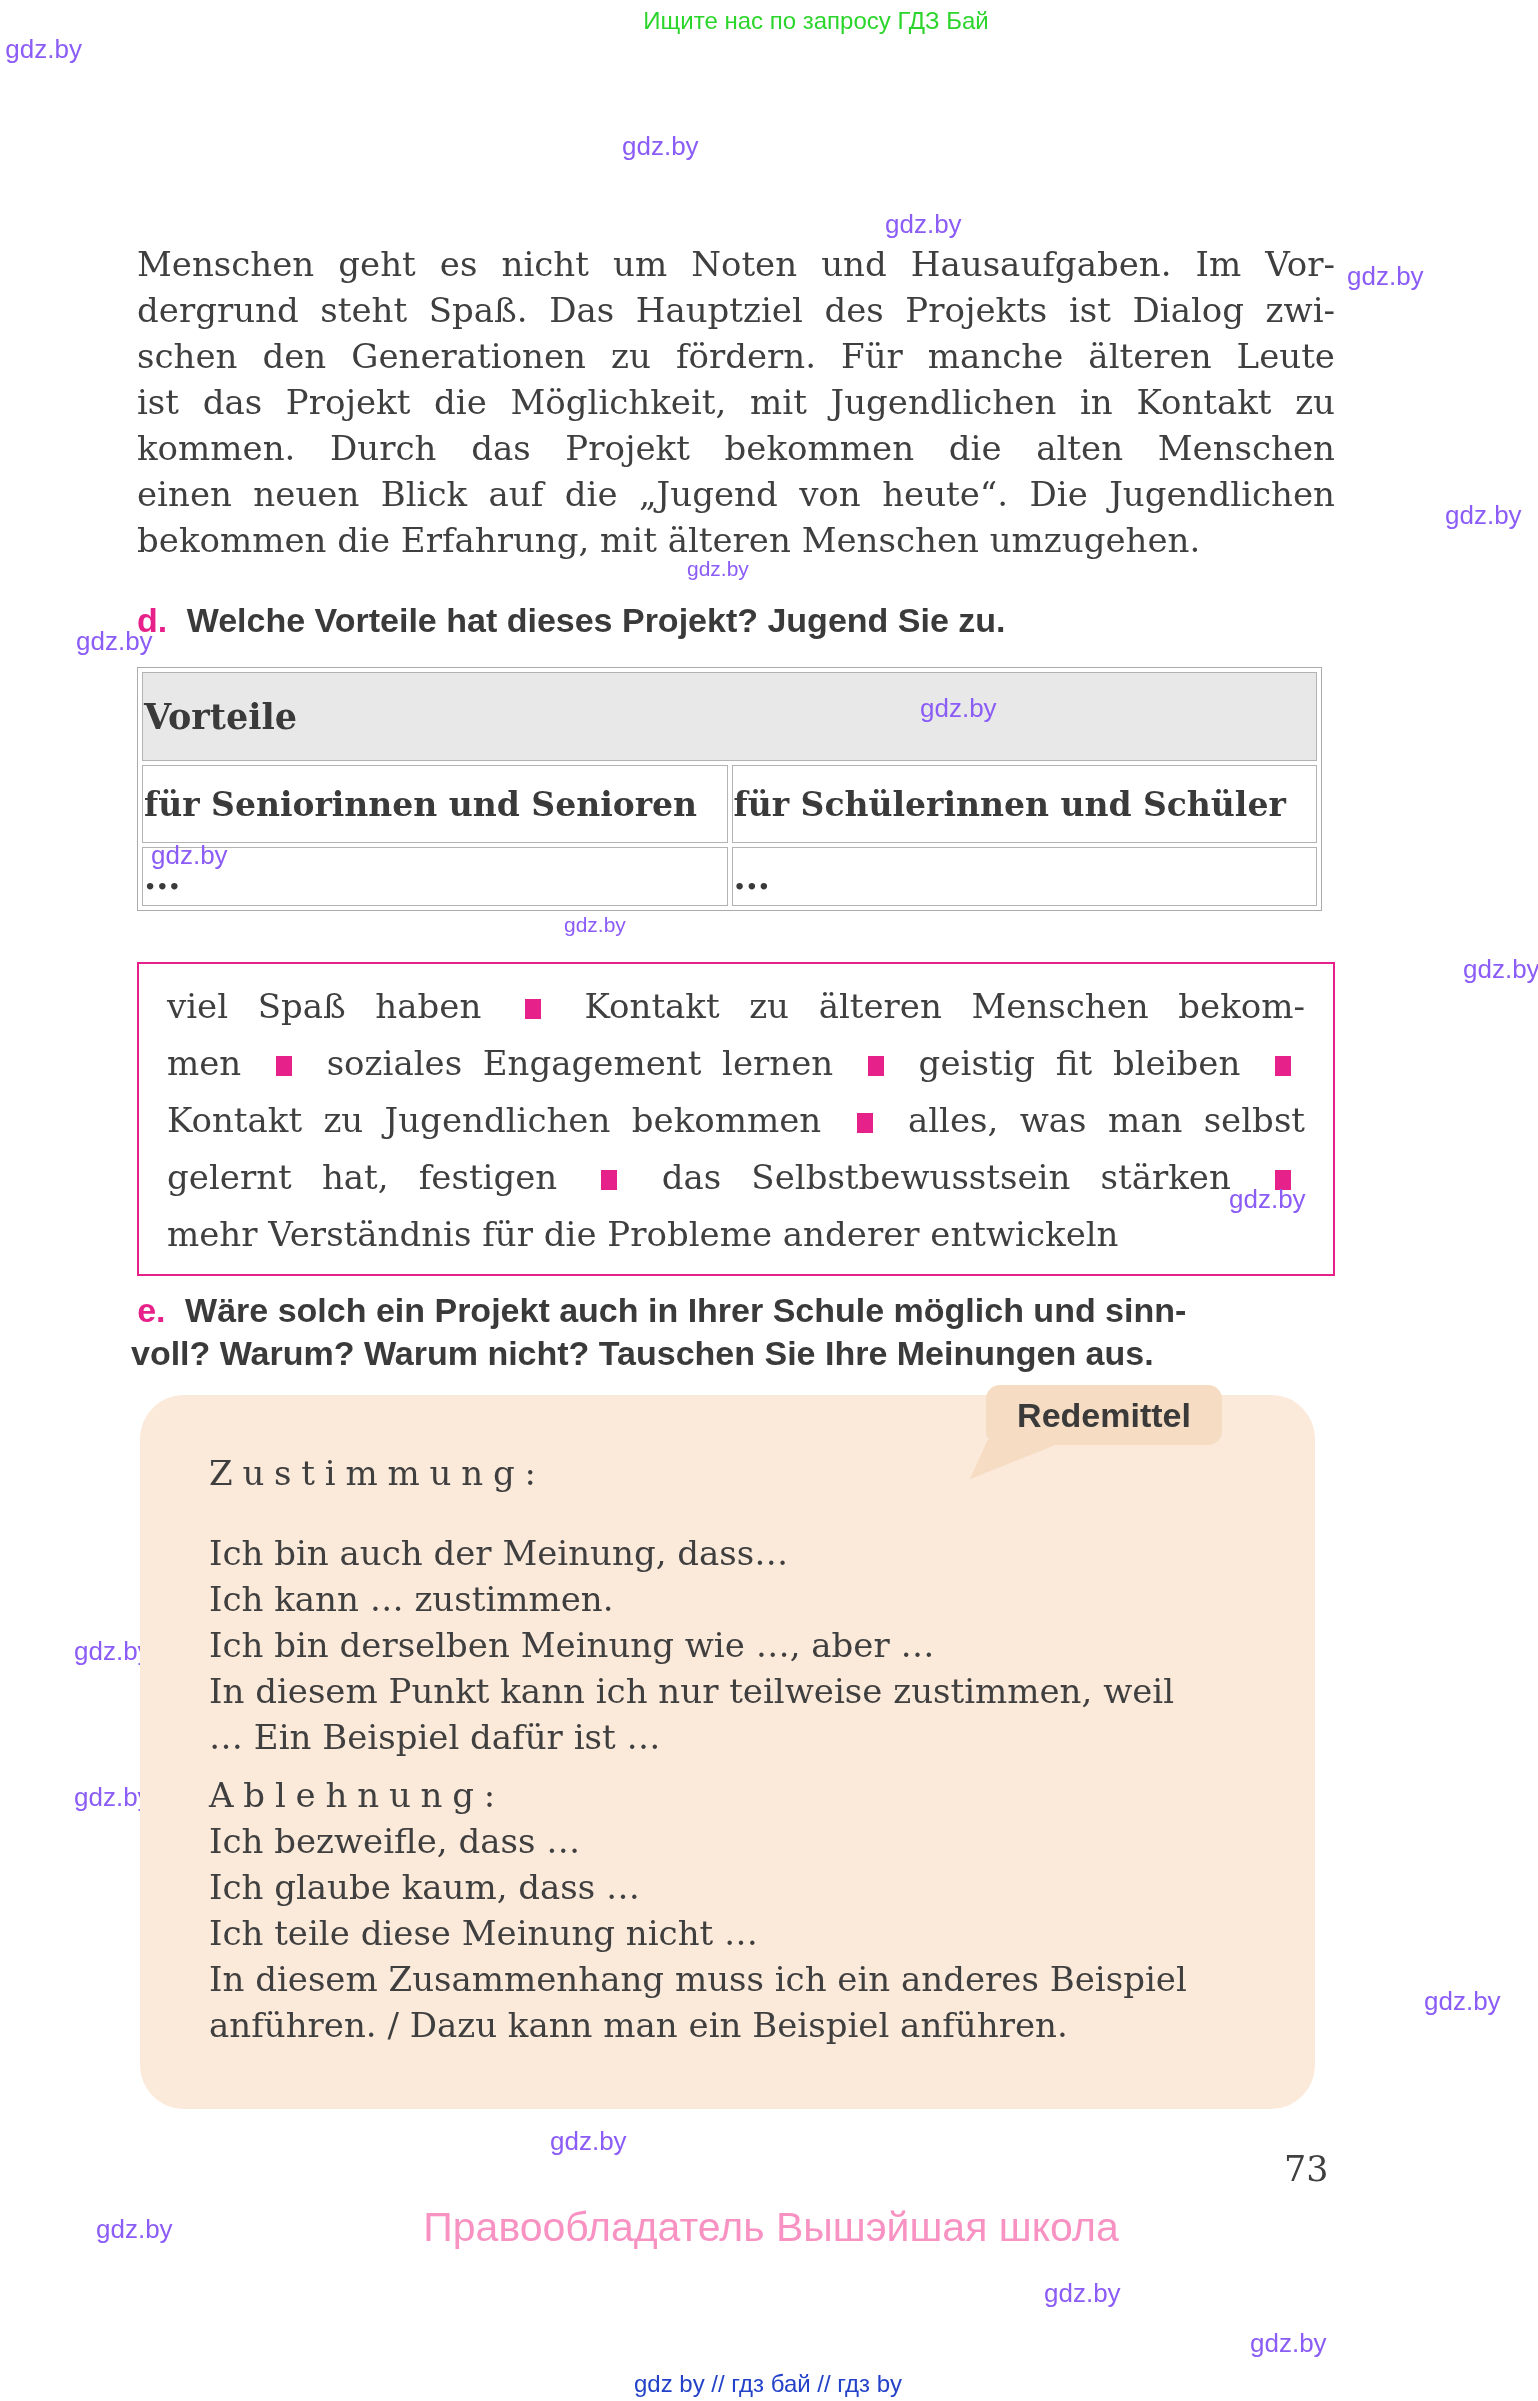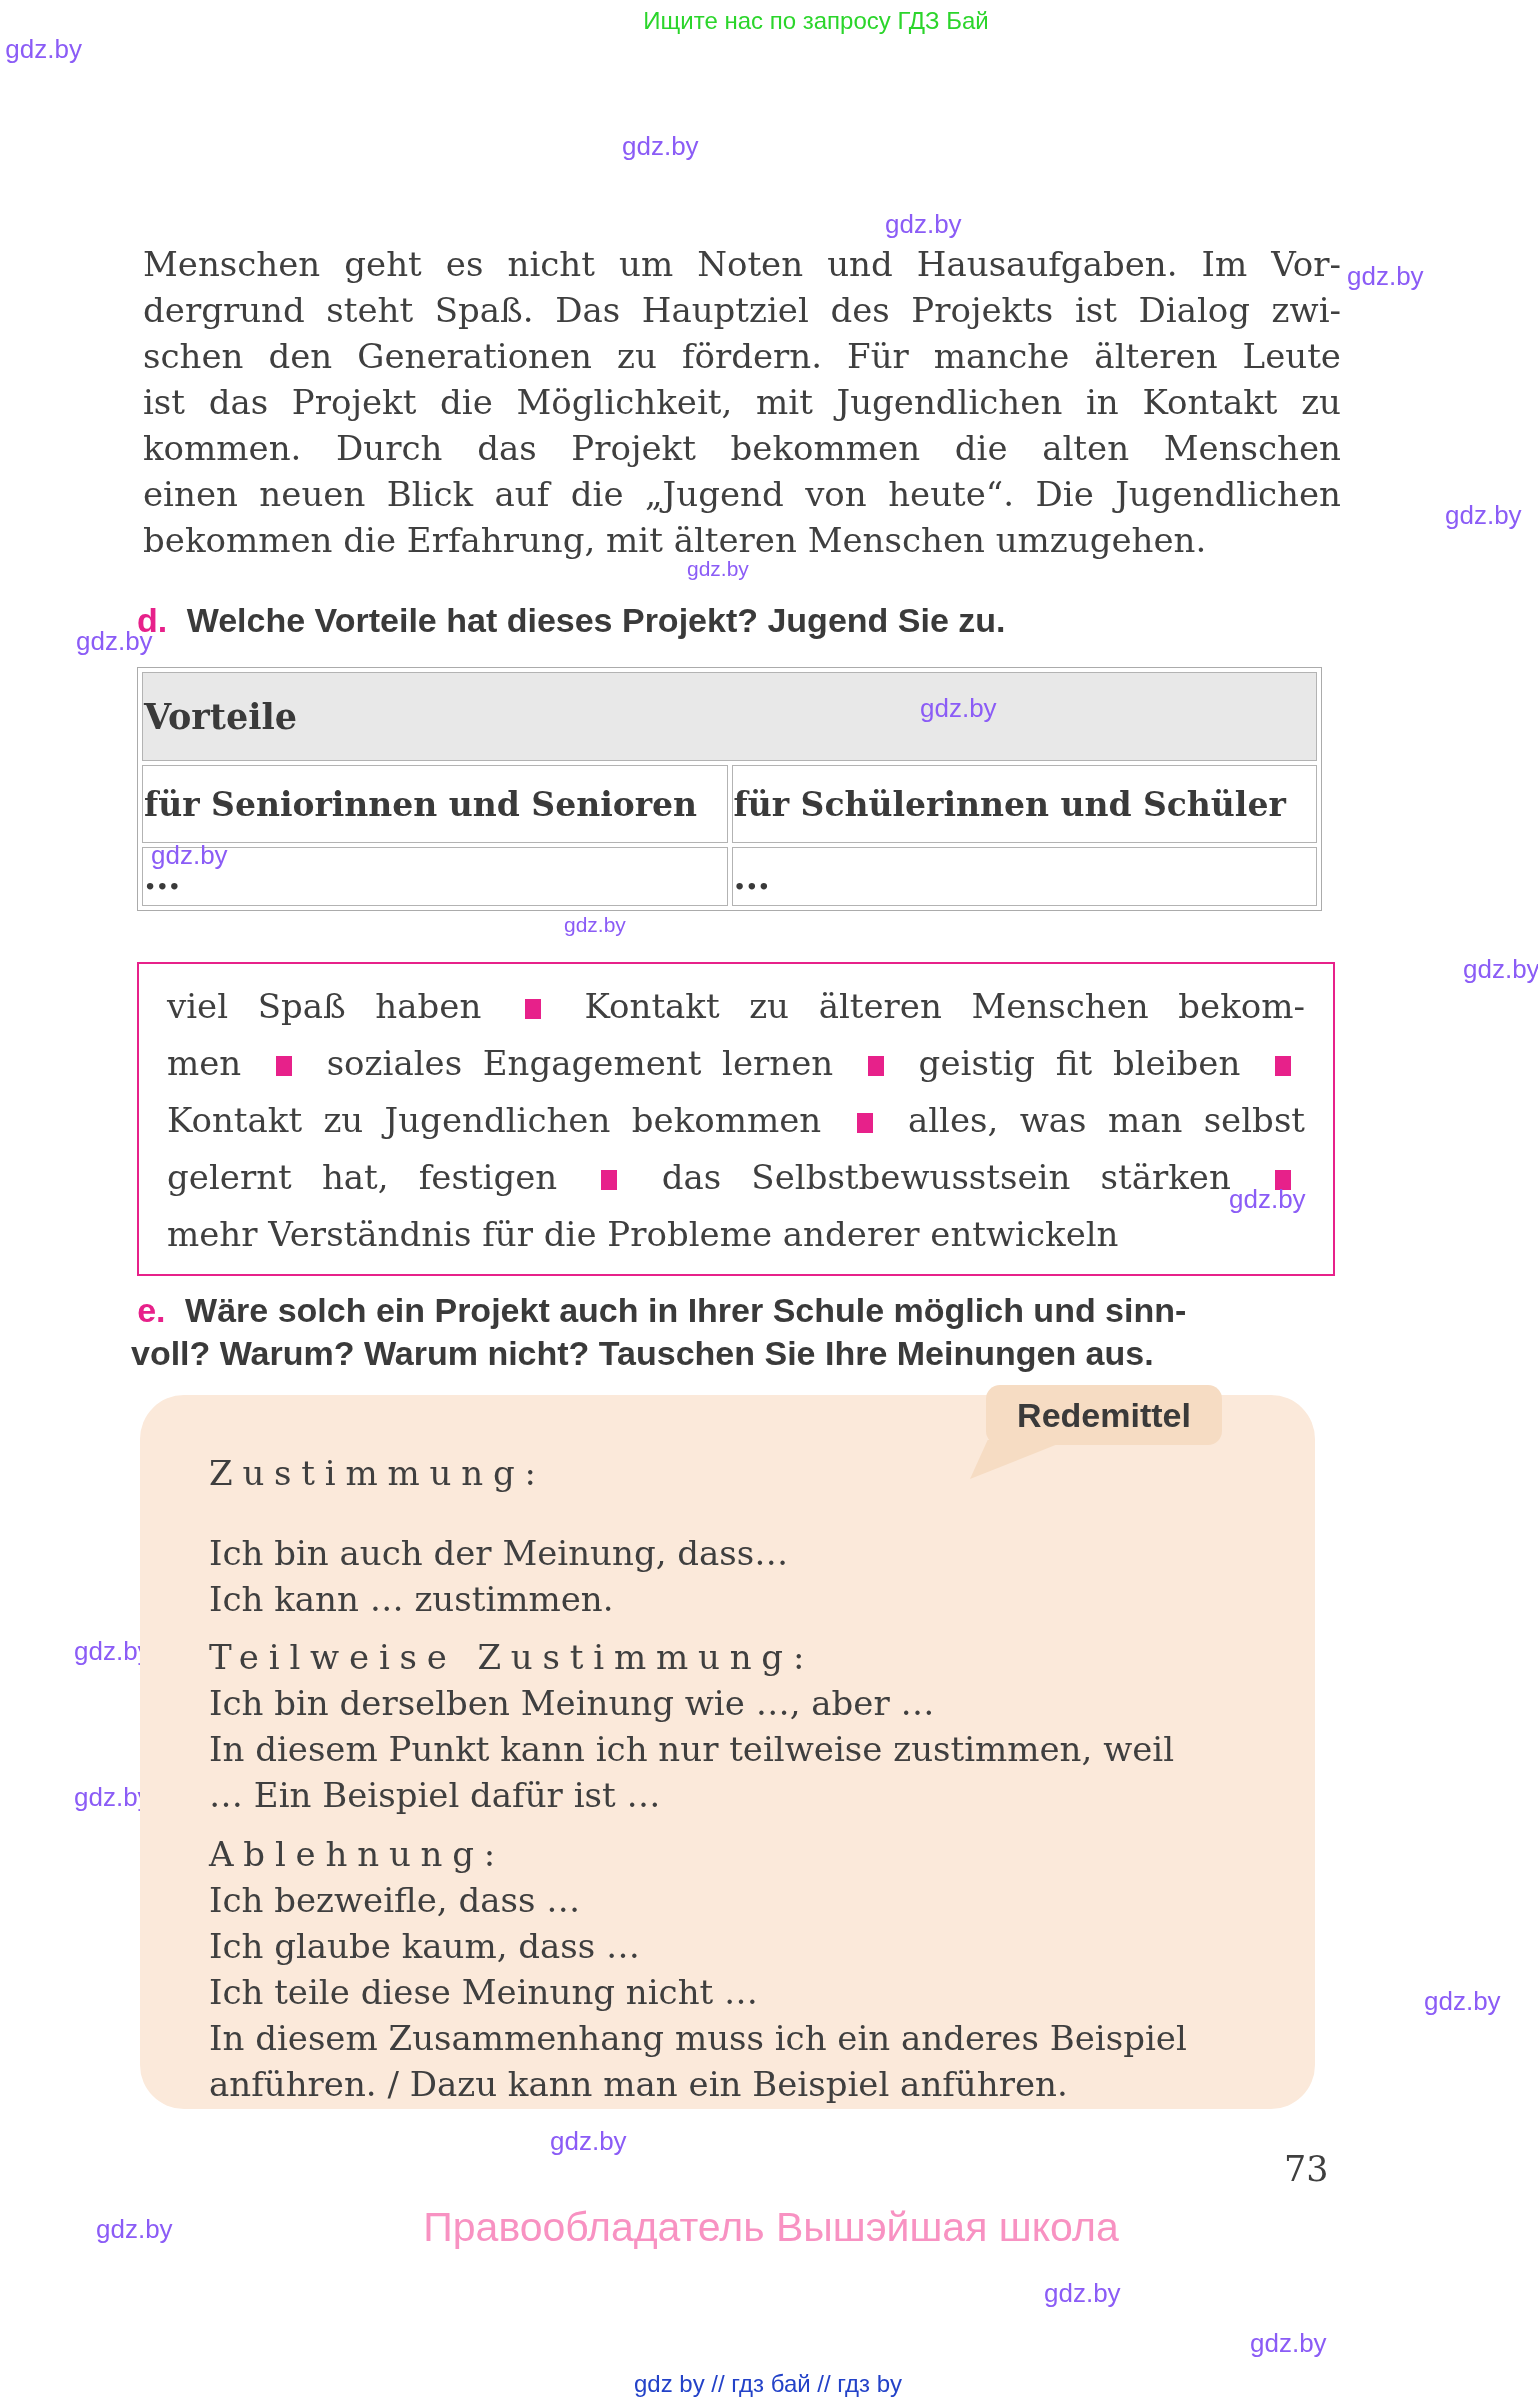--- a/index.html
+++ b/index.html
@@ -46,21 +46,21 @@
   .copyright{font-family:"Liberation Sans",sans-serif;font-size:41px;color:#f892c2;white-space:nowrap;}
   .bluelinks{font-family:"Liberation Sans",sans-serif;font-size:24px;color:#2342c8;white-space:nowrap;}
 </style>
 </head>
 <body>
 
 <div id="canvas">
 
   <div class="abs banner center-x" style="left:816px;top:7px;">Ищите нас по запросу ГДЗ Бай</div>
 
-  <div class="abs intro jpara" style="left:143px;top:241px;">
+  <div class="abs intro jpara" style="left:137px;top:241px;">
       <div class="jline">Menschen geht es nicht um Noten und Hausaufgaben. Im Vor-</div>
       <div class="jline">dergrund steht Spaß. Das Hauptziel des Projekts ist Dialog zwi-</div>
       <div class="jline">schen den Generationen zu fördern. Für manche älteren Leute</div>
       <div class="jline">ist das Projekt die Möglichkeit, mit Jugendlichen in Kontakt zu</div>
       <div class="jline">kommen. Durch das Projekt bekommen die alten Menschen</div>
       <div class="jline">einen neuen Blick auf die „Jugend von heute“. Die Jugendlichen</div>
       <div class="jline">bekommen die Erfahrung, mit älteren Menschen umzugehen.</div>
     </div>
 
   <div class="abs task" style="left:137px;top:599px;">
@@ -93,21 +93,20 @@
 
   <div class="abs task" style="left:131px;top:1289px;">
     <div><span class="lbl" style="margin-left:6.2px;">e.</span><span>Wäre solch ein Projekt auch in Ihrer Schule möglich und sinn-</span></div>
     <div>voll? Warum? Warum nicht? Tauschen Sie Ihre Meinungen aus.</div>
   </div>
 
   <div class="abs rmbox" style="left:140px;top:1395px;">
       <div class="rm-line rm-line-h1">Zustimmung:</div>
       <div class="rm-line rm-line-t">Ich bin auch der Meinung, dass…</div>
       <div class="rm-line rm-line-t">Ich kann … zustimmen.</div>
-      <div class="rm-line rm-line-h">Teilweise Zustimmung:</div>
       <div class="rm-line rm-line-t">Ich bin derselben Meinung wie …, aber …</div>
       <div class="rm-line rm-line-t">In diesem Punkt kann ich nur teilweise zustimmen, weil</div>
       <div class="rm-line rm-line-t">… Ein Beispiel dafür ist …</div>
       <div class="rm-line rm-line-h">Ablehnung:</div>
       <div class="rm-line rm-line-t">Ich bezweifle, dass …</div>
       <div class="rm-line rm-line-t">Ich glaube kaum, dass …</div>
       <div class="rm-line rm-line-t">Ich teile diese Meinung nicht …</div>
       <div class="rm-line rm-line-t">In diesem Zusammenhang muss ich ein anderes Beispiel</div>
       <div class="rm-line rm-line-t">anführen. / Dazu kann man ein Beispiel anführen.</div>
     </div>

